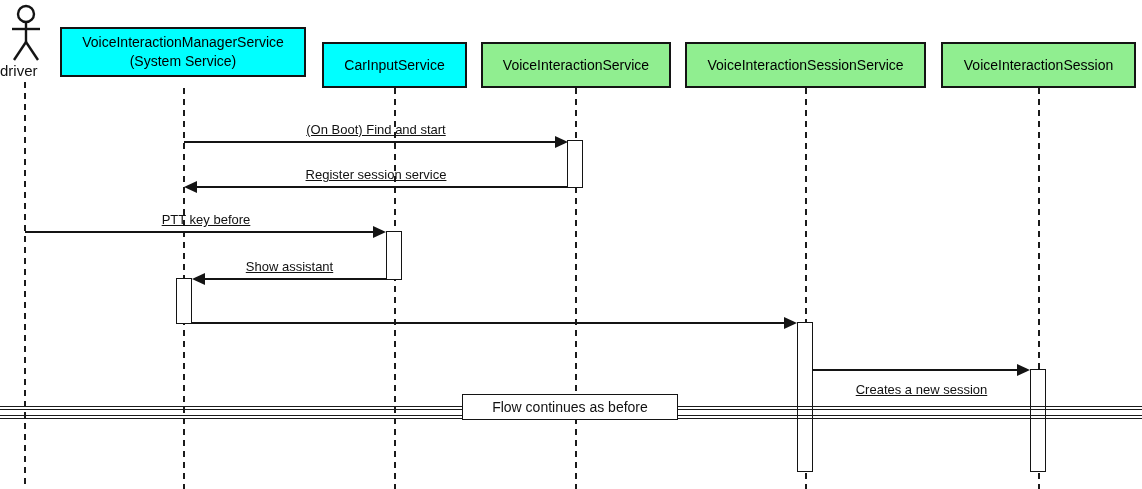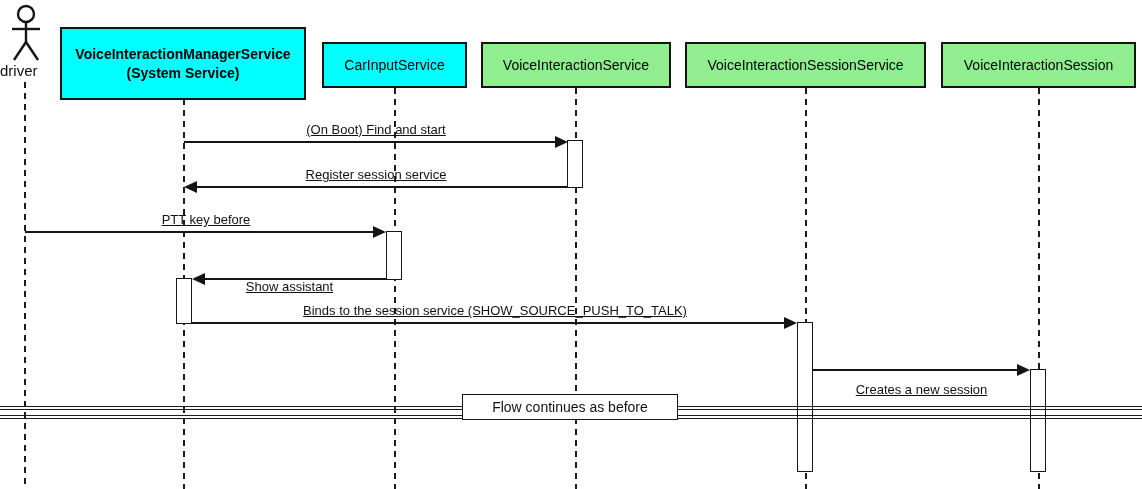--- a/index.html
+++ b/index.html
@@ -127,21 +127,21 @@
         <circle cx="19" cy="10" r="8"></circle>
         <line x1="19" y1="18" x2="19" y2="38"></line>
         <line x1="5" y1="25" x2="33" y2="25"></line>
         <line x1="19" y1="38" x2="7" y2="56"></line>
         <line x1="19" y1="38" x2="31" y2="56"></line>
       </g>
     </svg>
   </div>
   <div class="actor-label" style="left:0px; top:62px; width:50px;">driver</div>
 
-  <div class="participant fill-cyan" style="left:60px; top:27px; width:246px; height:73px;font-weight:bold;">
+  <div class="participant fill-cyan" style="left:60px; top:27px; width:246px; height:50px;">
     <span>VoiceInteractionManagerService</span>
     <span>(System Service)</span>
   </div>
   <div class="participant fill-cyan" style="left:322px; top:42px; width:145px; height:46px;">
     <span>CarInputService</span>
   </div>
   <div class="participant fill-green" style="left:481px; top:42px; width:190px; height:46px;">
     <span>VoiceInteractionService</span>
   </div>
   <div class="participant fill-green" style="left:685px; top:42px; width:241px; height:46px;">
@@ -165,25 +165,24 @@
   <div class="arrow right" style="left:555px; top:136px;"></div>
 
   <div class="msg-label" style="left:184px; top:166px; width:384px;">Register session service</div>
   <div class="msg-line" style="left:196px; top:186px; width:372px;"></div>
   <div class="arrow left" style="left:184px; top:181px;"></div>
 
   <div class="msg-label" style="left:25px; top:211px; width:362px;">PTT key before</div>
   <div class="msg-line" style="left:25px; top:231px; width:349px;"></div>
   <div class="arrow right" style="left:373px; top:226px;"></div>
 
-  <div class="msg-label" style="left:192px; top:258px; width:195px;margin-top:20px;">Show assistant</div>
+  <div class="msg-label" style="left:192px; top:258px; width:195px;">Show assistant</div>
   <div class="msg-line" style="left:204px; top:278px; width:183px;"></div>
   <div class="arrow left" style="left:192px; top:273px;"></div>
 
-  <div class="msg-label" style="left:192px; top:302px; width:606px;">Binds to the session service (SHOW_SOURCE_PUSH_TO_TALK)</div>
   <div class="msg-line" style="left:192px; top:322px; width:593px;"></div>
   <div class="arrow right" style="left:784px; top:317px;"></div>
 
   <div class="msg-label" style="left:813px; top:349px; width:217px;margin-top:32px;">Creates a new session</div>
   <div class="msg-line" style="left:813px; top:369px; width:205px;"></div>
   <div class="arrow right" style="left:1017px; top:364px;"></div>
 
   <div class="divider-box" style="left:462px; top:394px; width:216px; height:26px;">
     <span>Flow continues as before</span>
   </div>

